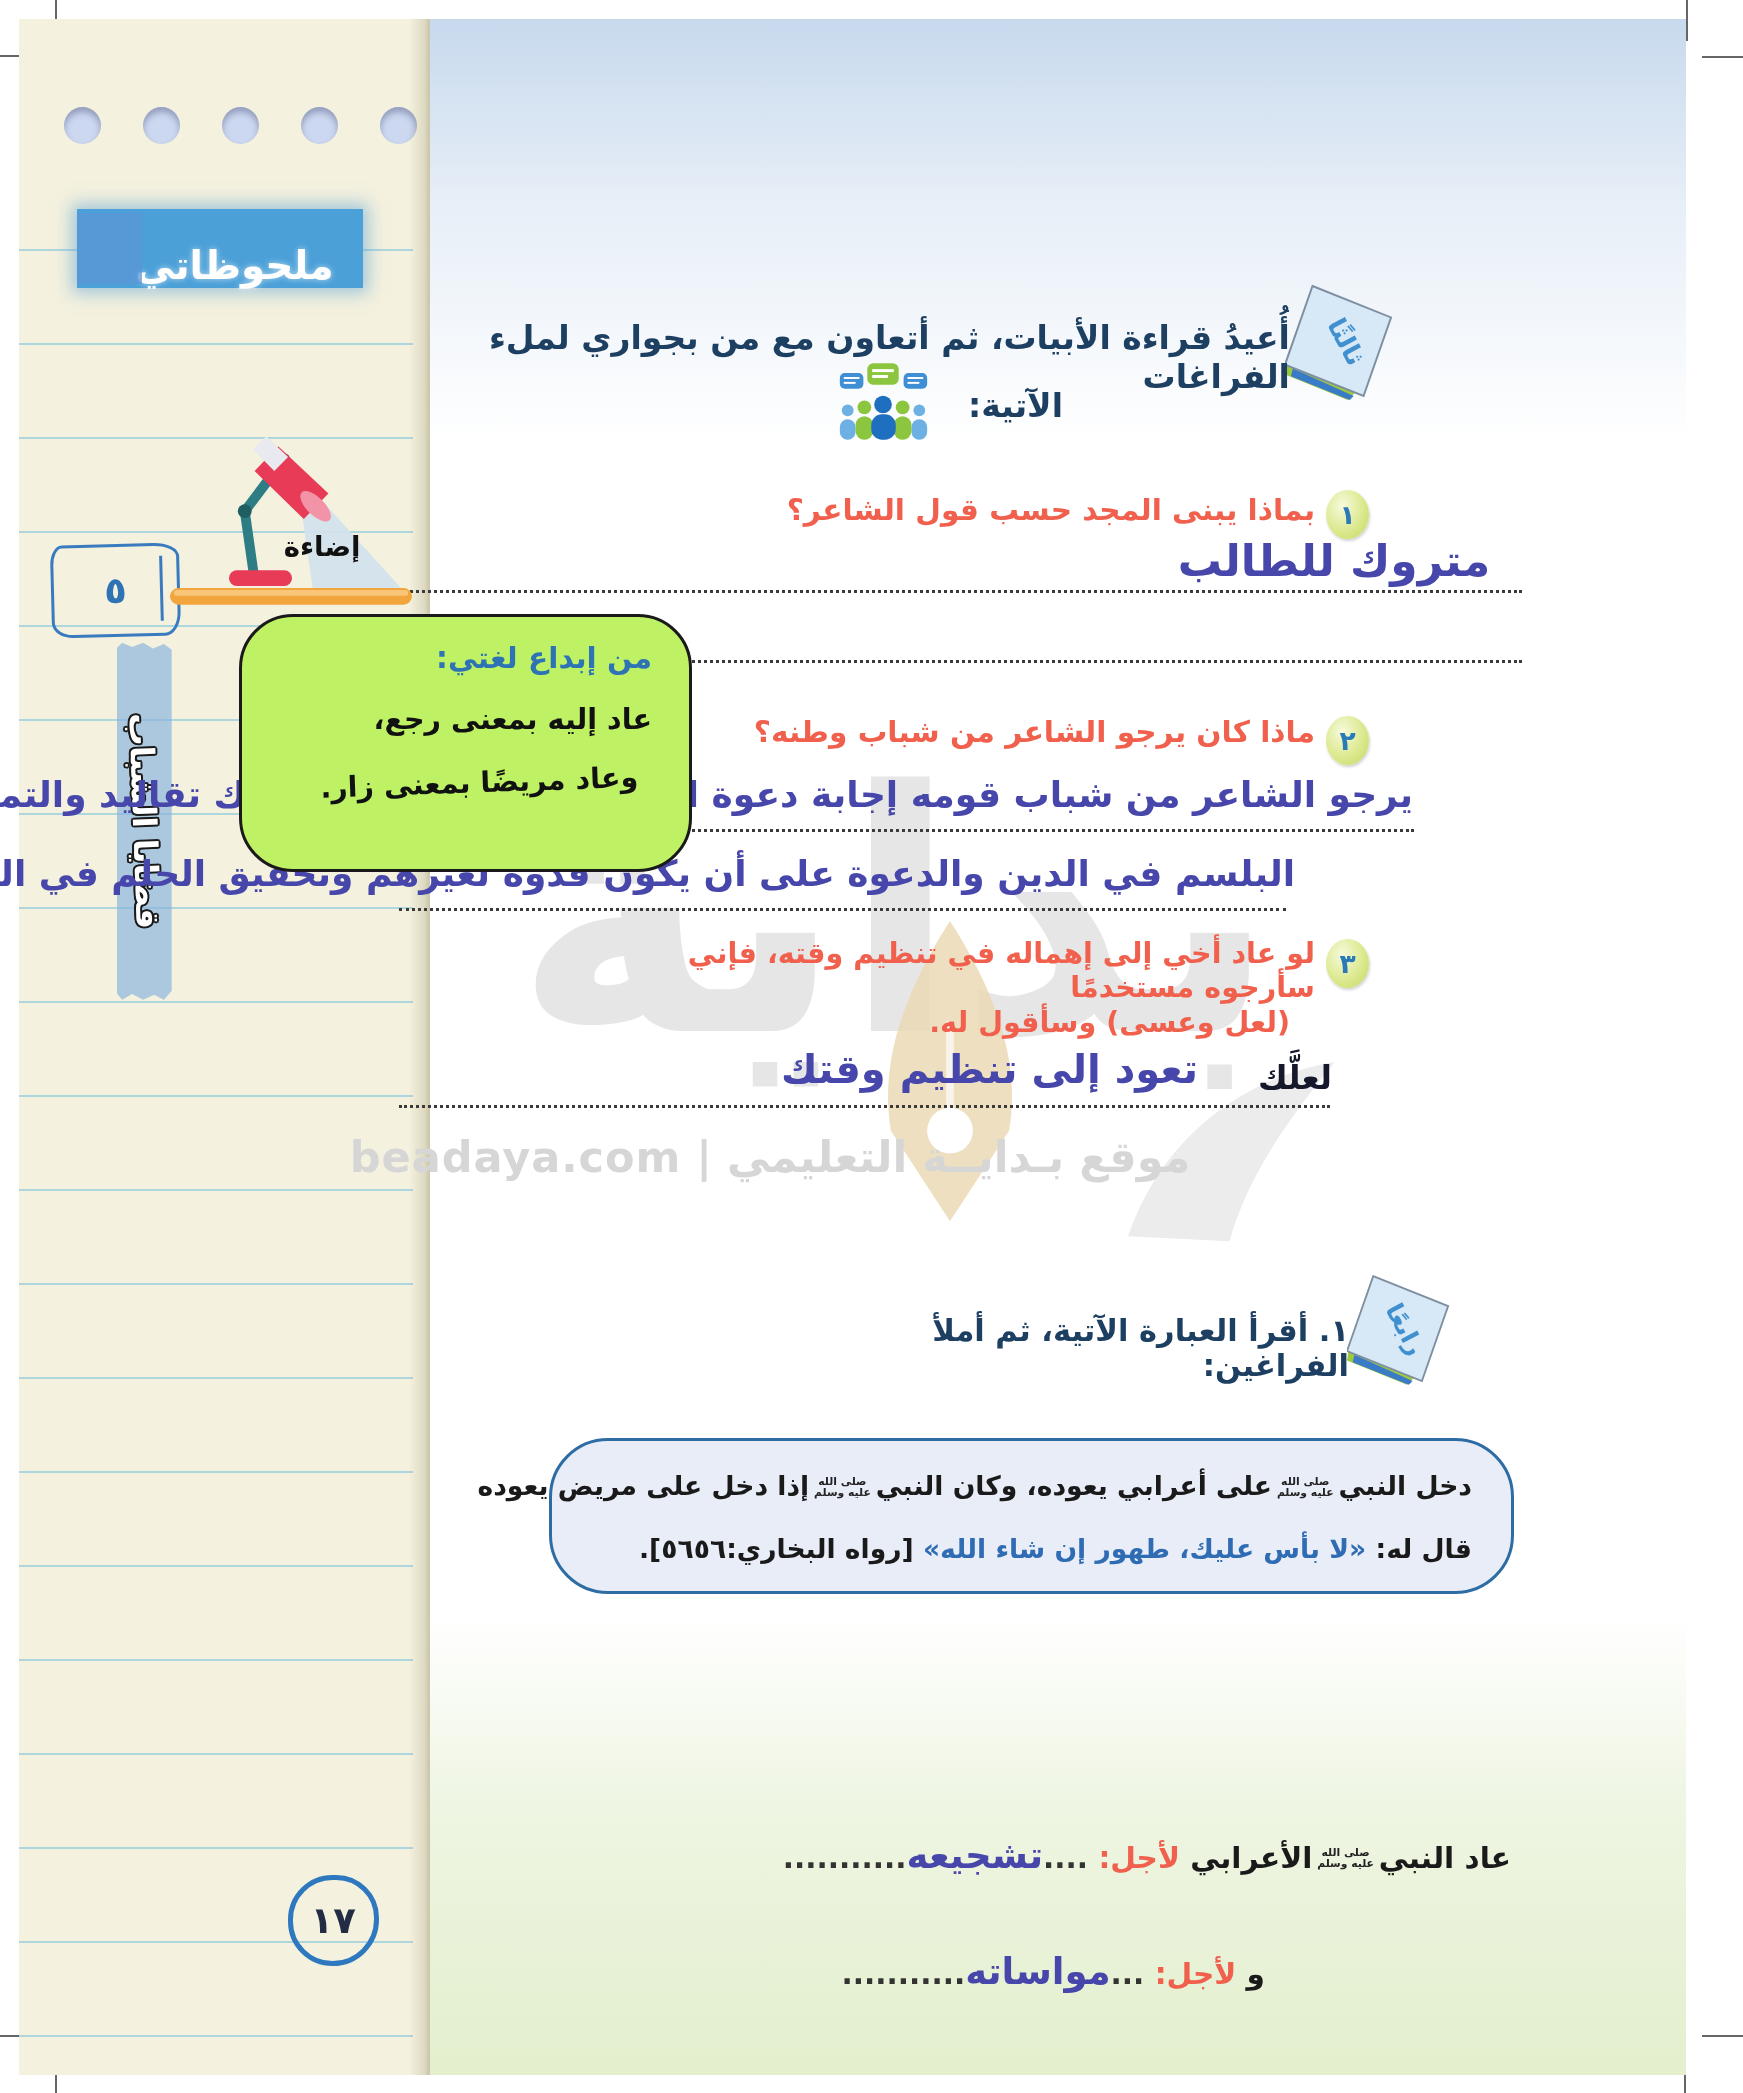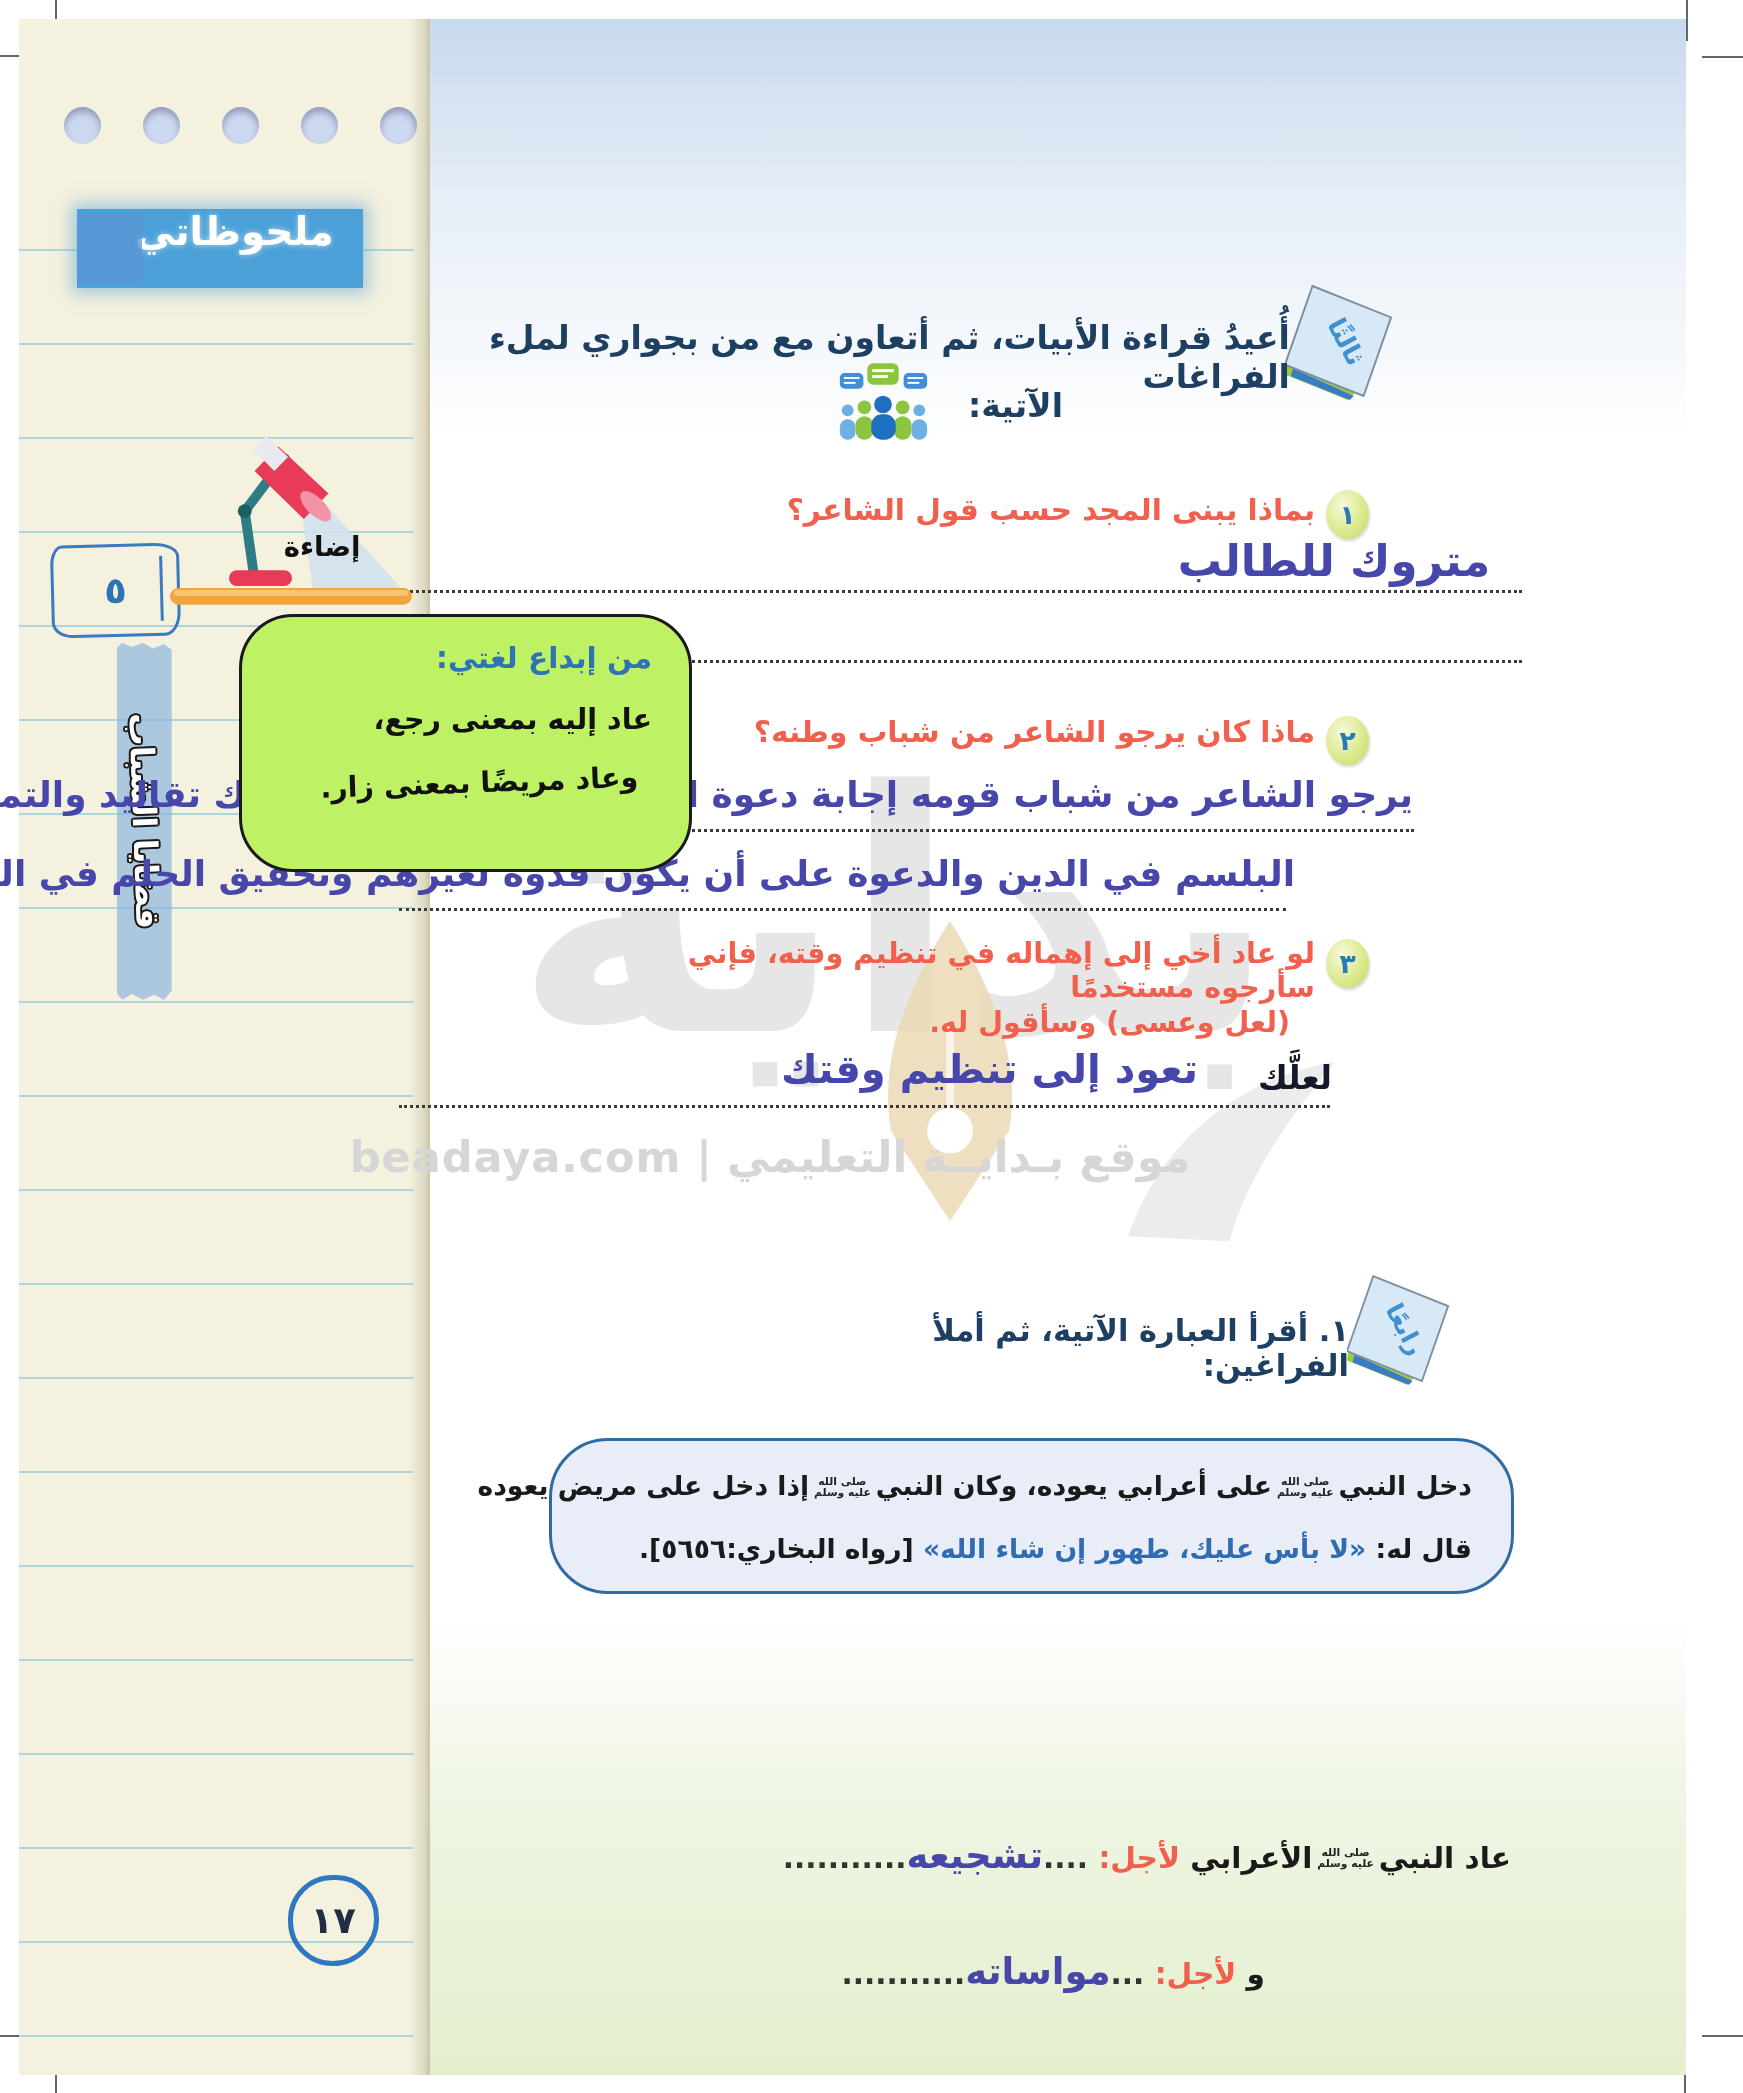--- a/index.html
+++ b/index.html
@@ -11,21 +11,21 @@
   
   #notebook{position:absolute;left:18.7px;top:18.7px;width:412px;height:2056px;background:#f4f1de;}
   #nb-lines{position:absolute;left:0;top:230px;width:394px;height:1826px;
     background-image:repeating-linear-gradient(180deg,#9ccfdd 0 2px,transparent 2px 94px);opacity:.8;}
   #nb-edge{position:absolute;left:409px;top:18.7px;width:21.7px;height:2056px;
     background:linear-gradient(90deg,rgba(0,0,0,0) 0,rgba(120,110,70,.18) 70%,#cbc5a9 92%,rgba(0,0,0,.12) 100%);}
   .hole{position:absolute;width:37px;height:37px;border-radius:50%;background:#ccd7f0;
     box-shadow:inset 0 4.9px 5.9px rgba(60,70,110,.4);}
   
   #ribbon{position:absolute;left:77px;top:209px;width:286px;height:79px;background:#4ba0d8;
-    box-shadow:0 0 15.8px 4.9px rgba(90,160,215,.55);display:flex;align-items:flex-start;justify-content:center;}
+    box-shadow:0 0 15.8px 4.9px rgba(90,160,215,.55);display:flex;align-items:flex-end;justify-content:center;}
   #ribbon-tab{position:absolute;left:0;top:3.9px;width:65px;height:71px;background:#5b95d6;opacity:.75;}
   #ribbon-label{color:#ffffff;font-weight:bold;font-size:39px;padding-left:29.6px;
     text-shadow:0 0 5.9px rgba(255,255,255,.6);}
   
   #lamp-label{position:absolute;left:284px;top:530px;font-size:27.6px;font-weight:bold;color:#111;z-index:5;}
   
   #five-box{position:absolute;left:51px;top:544px;width:123px;height:87px;border:3.4px solid #3a7bbf;
     border-radius:11.8px 25.6px 15.8px 21.7px / 19.7px 13.8px 23.6px 15.8px;transform:rotate(-1.5deg);
     display:flex;align-items:center;justify-content:center;}
   #five-box::after{content:"";position:absolute;right:13.8px;top:12%;height:74%;border-left:3px solid #3a7bbf;}

